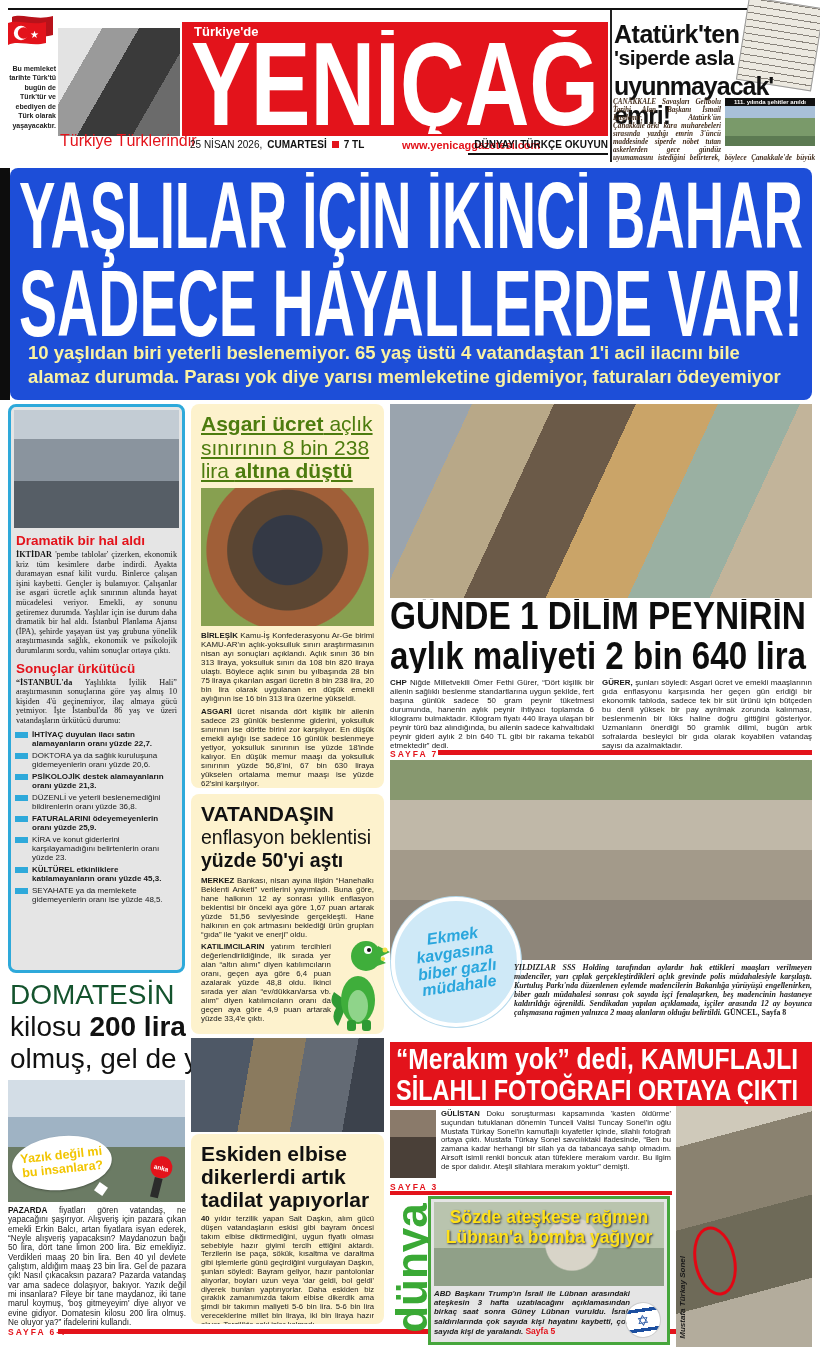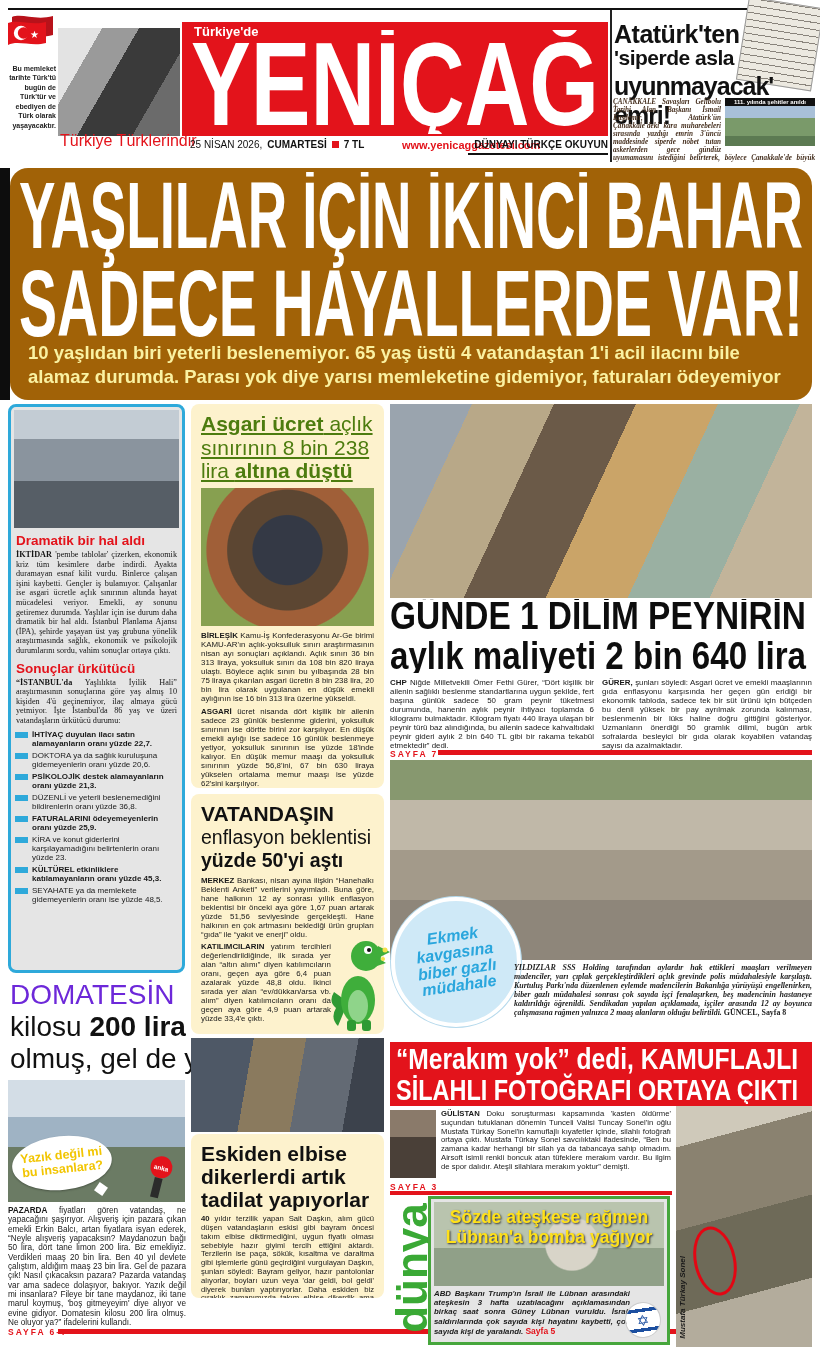--- a/index.html
+++ b/index.html
@@ -68,21 +68,21 @@
       <div style="background:#111;color:#fff;font-size:6px;font-weight:bold;padding:1px 2px;text-align:center;">111. yılında şehitler anıldı</div>
       <div class="photo" style="height:40px;background:linear-gradient(#a8c0d8 0 30%,#7a9a6a 30% 75%,#5c7a52 75%);"></div>
     </div>
     <div style="font-family:'Liberation Serif',serif;font-style:italic;font-weight:bold;font-size:7.2px;line-height:1.12;text-align:justify;color:#46301f;">
       <span>ÇANAKKALE</span><span> Savaşları Gelibolu Tarihi Alan Başkanı İsmail Kaşdemir, Atatürk'ün Çanakkale'deki kara muharebeleri sırasında yazdığı emrin 3'üncü maddesinde siperde nöbet tutan askerlerden gece gündüz uyumamasını istediğini belirterek, böylece Çanakkale'de büyük zafere adım atıldığını söyledi.</span>
       <span class="pageref" style="letter-spacing:0;font-style:normal;">Sayfa 4</span>
     </div>
   </div>
 
   <div class="abs" style="left:0;top:168px;width:10px;height:232px;background:#0d0d0d;"></div>
-  <div class="abs" style="left:10px;top:168px;width:802px;height:232px;background:#a16207;border-radius:18px;">
+  <div class="abs" style="left:10px;top:168px;width:802px;height:232px;background:#1d4ed8;border-radius:8px;">
     <svg class="abs" style="left:4px;top:4px;" width="794" height="166" viewBox="0 0 794 166">
       <text x="397" y="76" text-anchor="middle" textLength="784" lengthAdjust="spacingAndGlyphs" font-size="95" font-weight="bold" fill="#ffffff">YAŞLILAR İÇİN İKİNCİ BAHAR</text>
       <text x="397" y="164" text-anchor="middle" textLength="784" lengthAdjust="spacingAndGlyphs" font-size="95" font-weight="bold" fill="#ffffff">SADECE HAYALLERDE VAR!</text>
     </svg>
     <div class="abs" style="left:18px;top:173px;width:772px;font-size:18.5px;line-height:1.3;font-weight:bold;color:#faf2a2;">10 yaşlıdan biri yeterli beslenemiyor. 65 yaş üstü 4 vatandaştan 1'i acil ilacını bile alamaz durumda. Parası yok diye yarısı memleketine gidemiyor, faturaları ödeyemiyor</div>
   </div>
 
   <div class="abs" style="left:8px;top:404px;width:177px;height:569px;border:3px solid #2ea9da;border-radius:8px;background:#e5e5e5;padding:3px;box-sizing:border-box;overflow:hidden;">
     <div class="photo" style="height:118px;background:linear-gradient(#c3ccd4 0 25%,#8a949e 25% 60%,#565e66 60%);"></div>
     <div class="redhead">Dramatik bir hal aldı</div>
@@ -122,21 +122,21 @@
           <span class="bullet-marker"></span>
           <span class="bullet-text b">KÜLTÜREL etkinliklere katılamayanların oranı yüzde 45,3.</span>
         </div>
       <div class="bullet-row">
           <span class="bullet-marker"></span>
           <span class="bullet-text">SEYAHATE ya da memlekete gidemeyenlerin oranı ise yüzde 48,5.</span>
         </div>
     </div>
   </div>
 
-  <div class="abs" style="left:10px;top:979px;font-size:28px;color:#6d28d9;">DOMATESİN</div>
+  <div class="abs" style="left:10px;top:979px;font-size:28px;color:#14532d;">DOMATESİN</div>
   <div class="abs" style="left:10px;top:1011px;font-size:28px;color:#111;">
     <span>kilosu </span><span style="font-weight:bold;">200 lira</span>
   </div>
   <div class="abs" style="left:10px;top:1043px;font-size:28px;color:#111;">olmuş, gel de ye!</div>
   <div class="abs photo" style="left:8px;top:1080px;width:177px;height:122px;background:linear-gradient(#d3dde6 0 30%,#9fb3c4 30% 55%,#6b7b64 55%);"></div>
   <div class="abs" style="left:12px;top:1136px;width:100px;height:54px;background:#fff;border-radius:50%;transform:rotate(-6deg);display:flex;align-items:center;justify-content:center;box-shadow:0 1px 2px rgba(0,0,0,.3);">
     <span style="color:#f2c500;font-weight:bold;font-size:12.5px;line-height:1.1;text-align:center;width:86px;">Yazık değil mi bu insanlara?</span>
   </div>
   <div class="abs" style="left:96px;top:1184px;width:10px;height:10px;background:#fff;transform:rotate(35deg);"></div>
   <div class="abs" style="left:148px;top:1156px;transform:rotate(14deg);">
@@ -183,21 +183,21 @@
       <circle cx="40" cy="28" r="4" fill="#fff"></circle>
         <circle cx="41" cy="28" r="2" fill="#111"></circle>
       <rect x="19" y="98" width="9" height="11" rx="3" fill="#2f9a33"></rect>
       <rect x="34" y="98" width="9" height="11" rx="3" fill="#2f9a33"></rect>
       <circle cx="57" cy="28" r="2.5" fill="#f5e04a"></circle>
         <circle cx="55" cy="37" r="2" fill="#f5e04a"></circle>
     </svg>
   </div>
 
   <div class="abs photo" style="left:191px;top:1038px;width:193px;height:94px;background:linear-gradient(100deg,#4e5866 0 30%,#8a7a5e 30% 55%,#636a74 55% 80%,#3c424c 80%);"></div>
-  <div class="abs creambox" style="left:191px;top:1134px;width:193px;height:164px;">
+  <div class="abs creambox" style="left:191px;top:1134px;width:193px;height:190px;">
     <div style="font-size:21px;font-weight:bold;line-height:1.1;color:#111;margin-bottom:4px;">Eskiden elbise dikerlerdi artık tadilat yapıyorlar</div>
     <div class="para" style="font-size:7.7px;">
       <span class="lead-word">40</span><span> yıldır terzilik yapan Sait Daşkın, alım gücü düşen vatandaşların eskisi gibi bayram öncesi takım elbise diktirmediğini, uygun fiyatlı olması sebebiyle hazır giyimi tercih ettiğini aktardı. Terzilerin ise paça, sökük, kısaltma ve daraltma gibi işlemlerle günü geçirdiğini vurgulayan Daşkın, şunları söyledi: Bayram geliyor, hazır pantolonlar alıyorlar, boyları uzun veya 'dar geldi, bol geldi' diyerek bunları yaptırıyorlar. Daha eskiden biz çıraklık zamanımızda takım elbise dikerdik ama şimdi bir takımın maliyeti 5-6 bin lira. 5-6 bin lira vereceklerine millet bin liraya, iki bin liraya hazır alıyor. Terzilikte eski işler kalmadı.</span>
     </div>
   </div>
 
   <div class="abs photo" style="left:390px;top:404px;width:422px;height:194px;background:linear-gradient(115deg,#9aa4ae 0 16%,#b8a888 16% 32%,#6b5a48 32% 48%,#caa468 48% 64%,#9ab0a2 64% 80%,#c2b49a 80%);"></div>
 
   <svg class="abs" style="left:388px;top:599px;" width="424" height="74" viewBox="0 0 424 74">
     <text x="2" y="30" textLength="416" lengthAdjust="spacingAndGlyphs" font-size="38" font-weight="bold" fill="#0d0d0d">GÜNDE 1 DİLİM PEYNİRİN</text>

